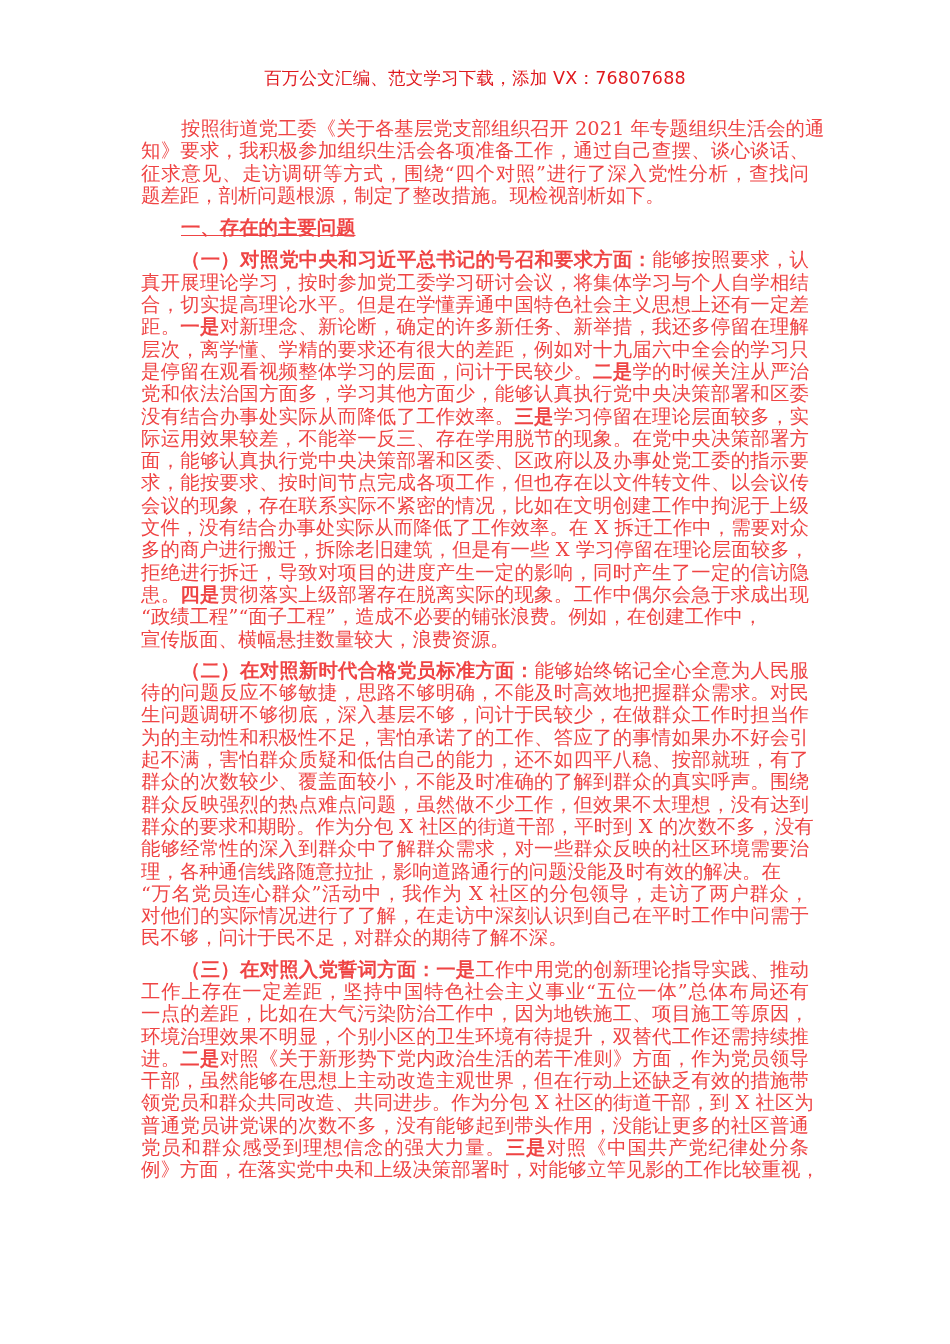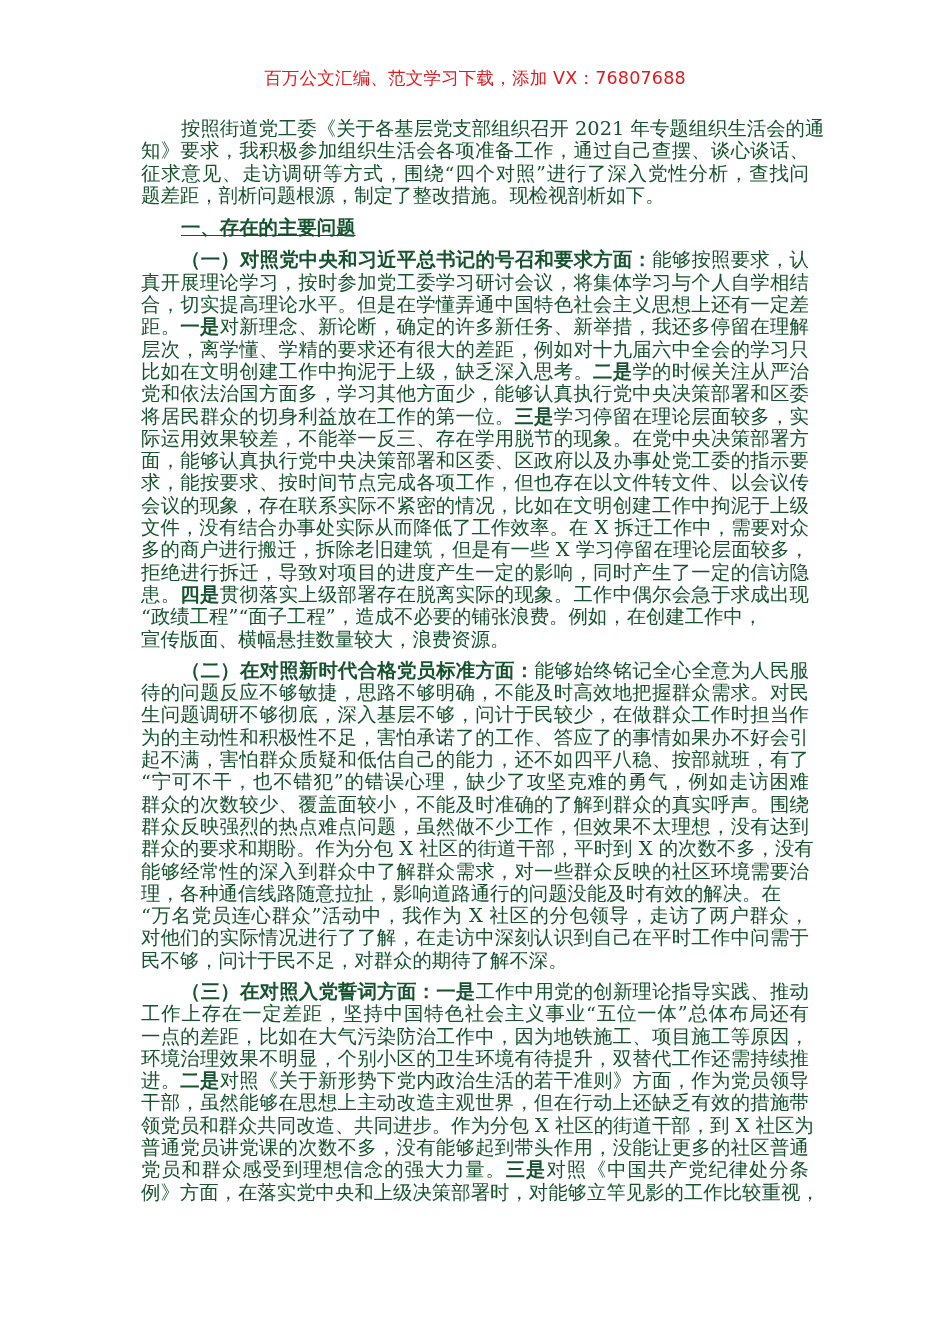--- a/index.html
+++ b/index.html
@@ -6,21 +6,21 @@
   body { width: 950px; height: 1344px; position: relative; overflow: hidden; }
   .page { position: absolute; left: 0; top: 0; width: 950px; height: 1344px; background: #ffffff; }
   .header {
     position: absolute; left: 0; top: 66px; width: 950px; text-align: center;
     color: #e0191e; font-family: "DejaVu Sans", "Liberation Sans", sans-serif;
     font-size: 17.5px; letter-spacing: 0.2px;
   }
   .body {
     position: absolute; left: 141px; top: 118px; width: 668px;
     font-family: "DejaVu Serif", "Liberation Serif", serif;
-    color: #14532d; font-size: 19.4px; line-height: 22.3px;
+    color: #ef4444; font-size: 19.4px; line-height: 22.3px;
   }
   .para { margin: 0 0 9px 0; }
   .line { display: block; white-space: nowrap; text-align: justify; text-align-last: justify; }
   .line.last { text-align-last: left; }
   .indent { padding-left: 40px; }
   .heading { font-family: "DejaVu Sans", "Liberation Sans", sans-serif; font-weight: bold; margin: 10px 0 10px 0; text-decoration: underline; }
   b, .b { font-family: "DejaVu Sans", "Liberation Sans", sans-serif; font-weight: bold; }
 </style>
 </head>
 <body>
@@ -39,42 +39,41 @@
     </div>
 
     <div class="heading indent">一、存在的主要问题</div>
 
     <div class="para">
       <span class="line indent"><b>（一）对照党中央和习近平总书记的号召和要求方面：</b><span>能够按照要求，认</span></span>
       <span class="line">真开展理论学习，按时参加党工委学习研讨会议，将集体学习与个人自学相结</span>
       <span class="line">合，切实提高理论水平。但是在学懂弄通中国特色社会主义思想上还有一定差</span>
       <span class="line"><span>距。</span><b>一是</b><span>对新理念、新论断，确定的许多新任务、新举措，我还多停留在理解</span></span>
       <span class="line">层次，离学懂、学精的要求还有很大的差距，例如对十九届六中全会的学习只</span>
-      <span class="line"><span>比如在文明创建工作中拘泥于上级，缺乏深入思考。</span><b>二是</b><span>学的时候关注从严治</span></span>
+      <span class="line"><span>是停留在观看视频整体学习的层面，问计于民较少。</span><b>二是</b><span>学的时候关注从严治</span></span>
       <span class="line">党和依法治国方面多，学习其他方面少，能够认真执行党中央决策部署和区委</span>
-      <span class="line"><span>将居民群众的切身利益放在工作的第一位。</span><b>三是</b><span>学习停留在理论层面较多，实</span></span>
+      <span class="line"><span>没有结合办事处实际从而降低了工作效率。</span><b>三是</b><span>学习停留在理论层面较多，实</span></span>
       <span class="line">际运用效果较差，不能举一反三、存在学用脱节的现象。在党中央决策部署方</span>
       <span class="line">面，能够认真执行党中央决策部署和区委、区政府以及办事处党工委的指示要</span>
       <span class="line">求，能按要求、按时间节点完成各项工作，但也存在以文件转文件、以会议传</span>
       <span class="line">会议的现象，存在联系实际不紧密的情况，比如在文明创建工作中拘泥于上级</span>
       <span class="line">文件，没有结合办事处实际从而降低了工作效率。在 X 拆迁工作中，需要对众</span>
       <span class="line">多的商户进行搬迁，拆除老旧建筑，但是有一些 X 学习停留在理论层面较多，</span>
       <span class="line">拒绝进行拆迁，导致对项目的进度产生一定的影响，同时产生了一定的信访隐</span>
       <span class="line"><span>患。</span><b>四是</b><span>贯彻落实上级部署存在脱离实际的现象。工作中偶尔会急于求成出现</span></span>
       <span class="line last">“政绩工程”“面子工程”，造成不必要的铺张浪费。例如，在创建工作中，</span>
       <span class="line last">宣传版面、横幅悬挂数量较大，浪费资源。</span>
     </div>
 
     <div class="para">
       <span class="line indent"><b>（二）在对照新时代合格党员标准方面：</b><span>能够始终铭记全心全意为人民服</span></span>
       <span class="line">待的问题反应不够敏捷，思路不够明确，不能及时高效地把握群众需求。对民</span>
       <span class="line">生问题调研不够彻底，深入基层不够，问计于民较少，在做群众工作时担当作</span>
       <span class="line">为的主动性和积极性不足，害怕承诺了的工作、答应了的事情如果办不好会引</span>
       <span class="line">起不满，害怕群众质疑和低估自己的能力，还不如四平八稳、按部就班，有了</span>
-      <span class="line">“宁可不干，也不错犯”的错误心理，缺少了攻坚克难的勇气，例如走访困难</span>
       <span class="line">群众的次数较少、覆盖面较小，不能及时准确的了解到群众的真实呼声。围绕</span>
       <span class="line">群众反映强烈的热点难点问题，虽然做不少工作，但效果不太理想，没有达到</span>
       <span class="line">群众的要求和期盼。作为分包 X 社区的街道干部，平时到 X 的次数不多，没有</span>
       <span class="line">能够经常性的深入到群众中了解群众需求，对一些群众反映的社区环境需要治</span>
       <span class="line last">理，各种通信线路随意拉扯，影响道路通行的问题没能及时有效的解决。在</span>
       <span class="line">“万名党员连心群众”活动中，我作为 X 社区的分包领导，走访了两户群众，</span>
       <span class="line">对他们的实际情况进行了了解，在走访中深刻认识到自己在平时工作中问需于</span>
       <span class="line last">民不够，问计于民不足，对群众的期待了解不深。</span>
     </div>
 

